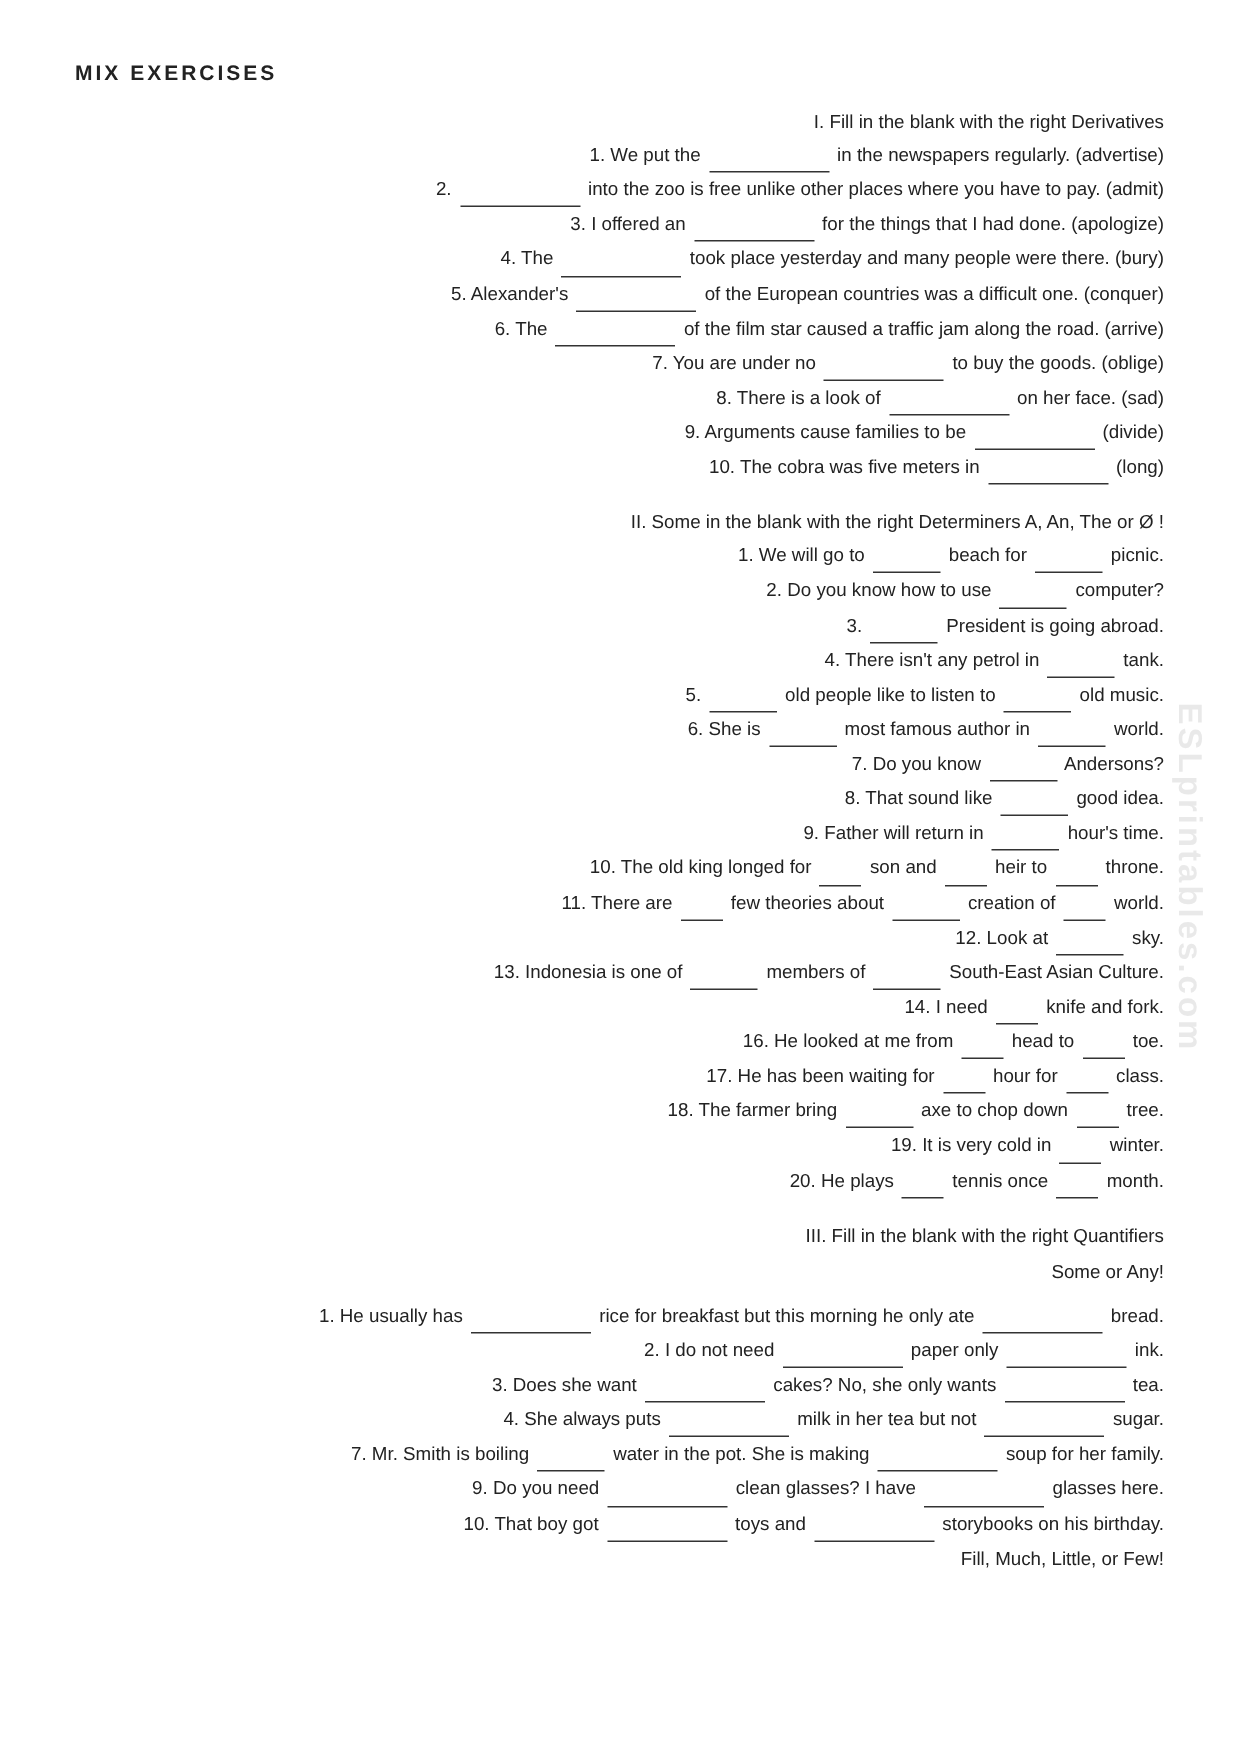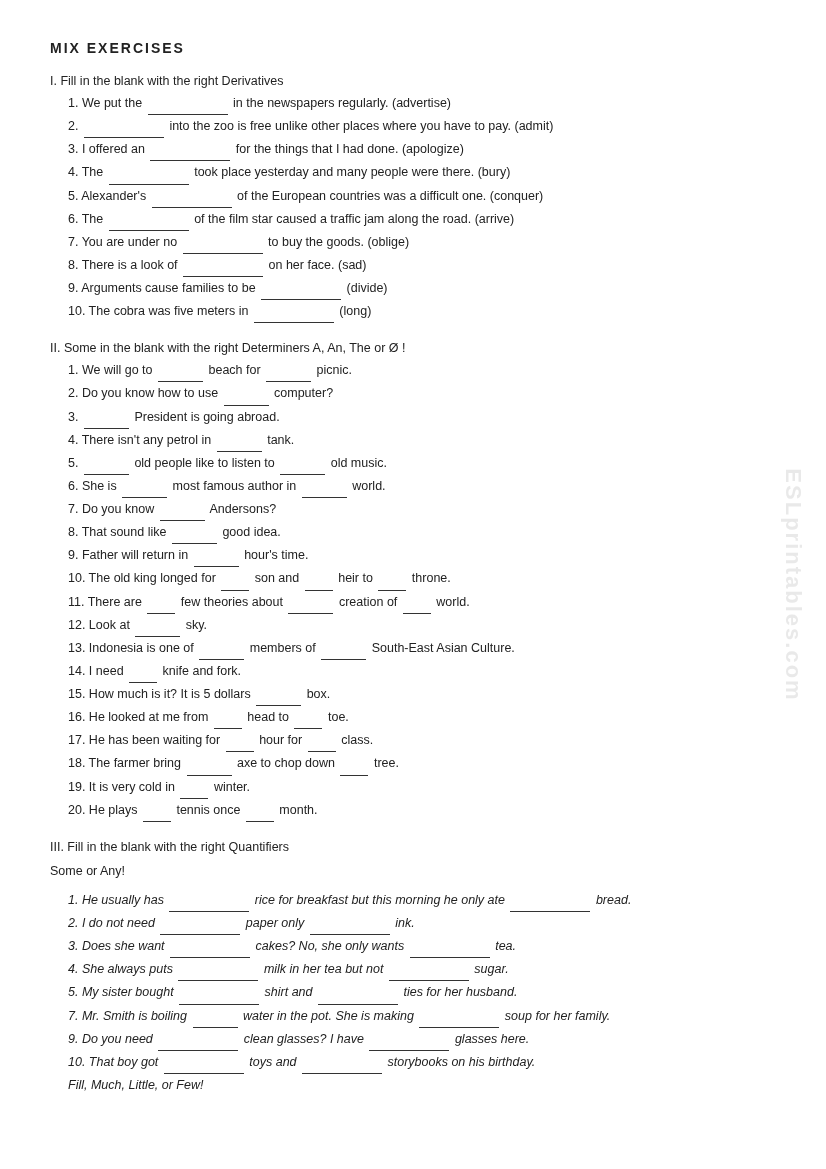--- a/index.html
+++ b/index.html
@@ -46,21 +46,21 @@
       height: 14px;
       vertical-align: bottom;
       margin: 0 2px;
     }
     .blank-short { min-width: 45px; }
     .blank-xshort { min-width: 28px; }
     .line {
       line-height: 1.85;
       margin-left: 0px;
     }
-    .section-gap { margin-top: 18px; }
+    .section-gap { margin-top: 18px; text-align: right; }
     .sub-section { margin-top: 6px; }
     p { line-height: 1.85; }
     .indent { margin-left: 18px; }
   </style>
 </head>
 <body>
 
 <div class="watermark">ESLprintables.com</div>
 
 <div class="page-title">MIX EXERCISES</div>
@@ -91,38 +91,36 @@
     <p class="line">5. <span class="blank blank-short"></span> old people like to listen to <span class="blank blank-short"></span> old music.</p>
     <p class="line">6. She is <span class="blank blank-short"></span> most famous author in <span class="blank blank-short"></span> world.</p>
     <p class="line">7. Do you know <span class="blank blank-short"></span> Andersons?</p>
     <p class="line">8. That sound like <span class="blank blank-short"></span> good idea.</p>
     <p class="line">9. Father will return in <span class="blank blank-short"></span> hour's time.</p>
     <p class="line">10. The old king longed for <span class="blank blank-xshort"></span> son and <span class="blank blank-xshort"></span> heir to <span class="blank blank-xshort"></span> throne.</p>
     <p class="line">11. There are <span class="blank blank-xshort"></span> few theories about <span class="blank blank-short"></span> creation of <span class="blank blank-xshort"></span> world.</p>
     <p class="line">12. Look at <span class="blank blank-short"></span> sky.</p>
     <p class="line">13. Indonesia is one of <span class="blank blank-short"></span> members of <span class="blank blank-short"></span> South-East Asian Culture.</p>
     <p class="line">14. I need <span class="blank blank-xshort"></span> knife and fork.</p>
-    <p class="line">15. How much is it? It is 5 dollars <span class="blank blank-short"></span> box.</p>
     <p class="line">16. He looked at me from <span class="blank blank-xshort"></span> head to <span class="blank blank-xshort"></span> toe.</p>
     <p class="line">17. He has been waiting for <span class="blank blank-xshort"></span> hour for <span class="blank blank-xshort"></span> class.</p>
     <p class="line">18. The farmer bring <span class="blank blank-short"></span> axe to chop down <span class="blank blank-xshort"></span> tree.</p>
     <p class="line">19. It is very cold in <span class="blank blank-xshort"></span> winter.</p>
     <p class="line">20. He plays <span class="blank blank-xshort"></span> tennis once <span class="blank blank-xshort"></span> month.</p>
   </div>
 </div>
 
 <div class="section-gap">
   <div class="section-header">III.   Fill in the blank with the right Quantifiers</div>
   <div class="sub-section">
     <p>Some or Any!</p>
   </div>
-  <div class="indent" style="margin-top:6px;font-style:italic;">
+  <div class="indent" style="margin-top:6px;">
     <p class="line">1.  He usually has <span class="blank"></span> rice for breakfast but this morning he only ate <span class="blank"></span> bread.</p>
     <p class="line">2. I do not need <span class="blank"></span> paper only <span class="blank"></span> ink.</p>
     <p class="line">3. Does she want <span class="blank"></span> cakes? No, she only wants <span class="blank"></span> tea.</p>
     <p class="line">4. She always puts <span class="blank"></span> milk in her tea but not <span class="blank"></span> sugar.</p>
-    <p class="line">5. My sister bought <span class="blank"></span> shirt and <span class="blank"></span> ties for her husband.</p>
     <p class="line">7. Mr. Smith is boiling <span class="blank blank-short"></span> water in the pot. She is making <span class="blank"></span> soup for her family.</p>
     <p class="line">9. Do you need <span class="blank"></span> clean glasses? I have <span class="blank"></span> glasses here.</p>
     <p class="line">10. That boy got <span class="blank"></span> toys and <span class="blank"></span> storybooks on his birthday.</p>
     <p class="line">Fill, Much, Little, or Few!</p>
   </div>
 </div>
 
 </body></html>

